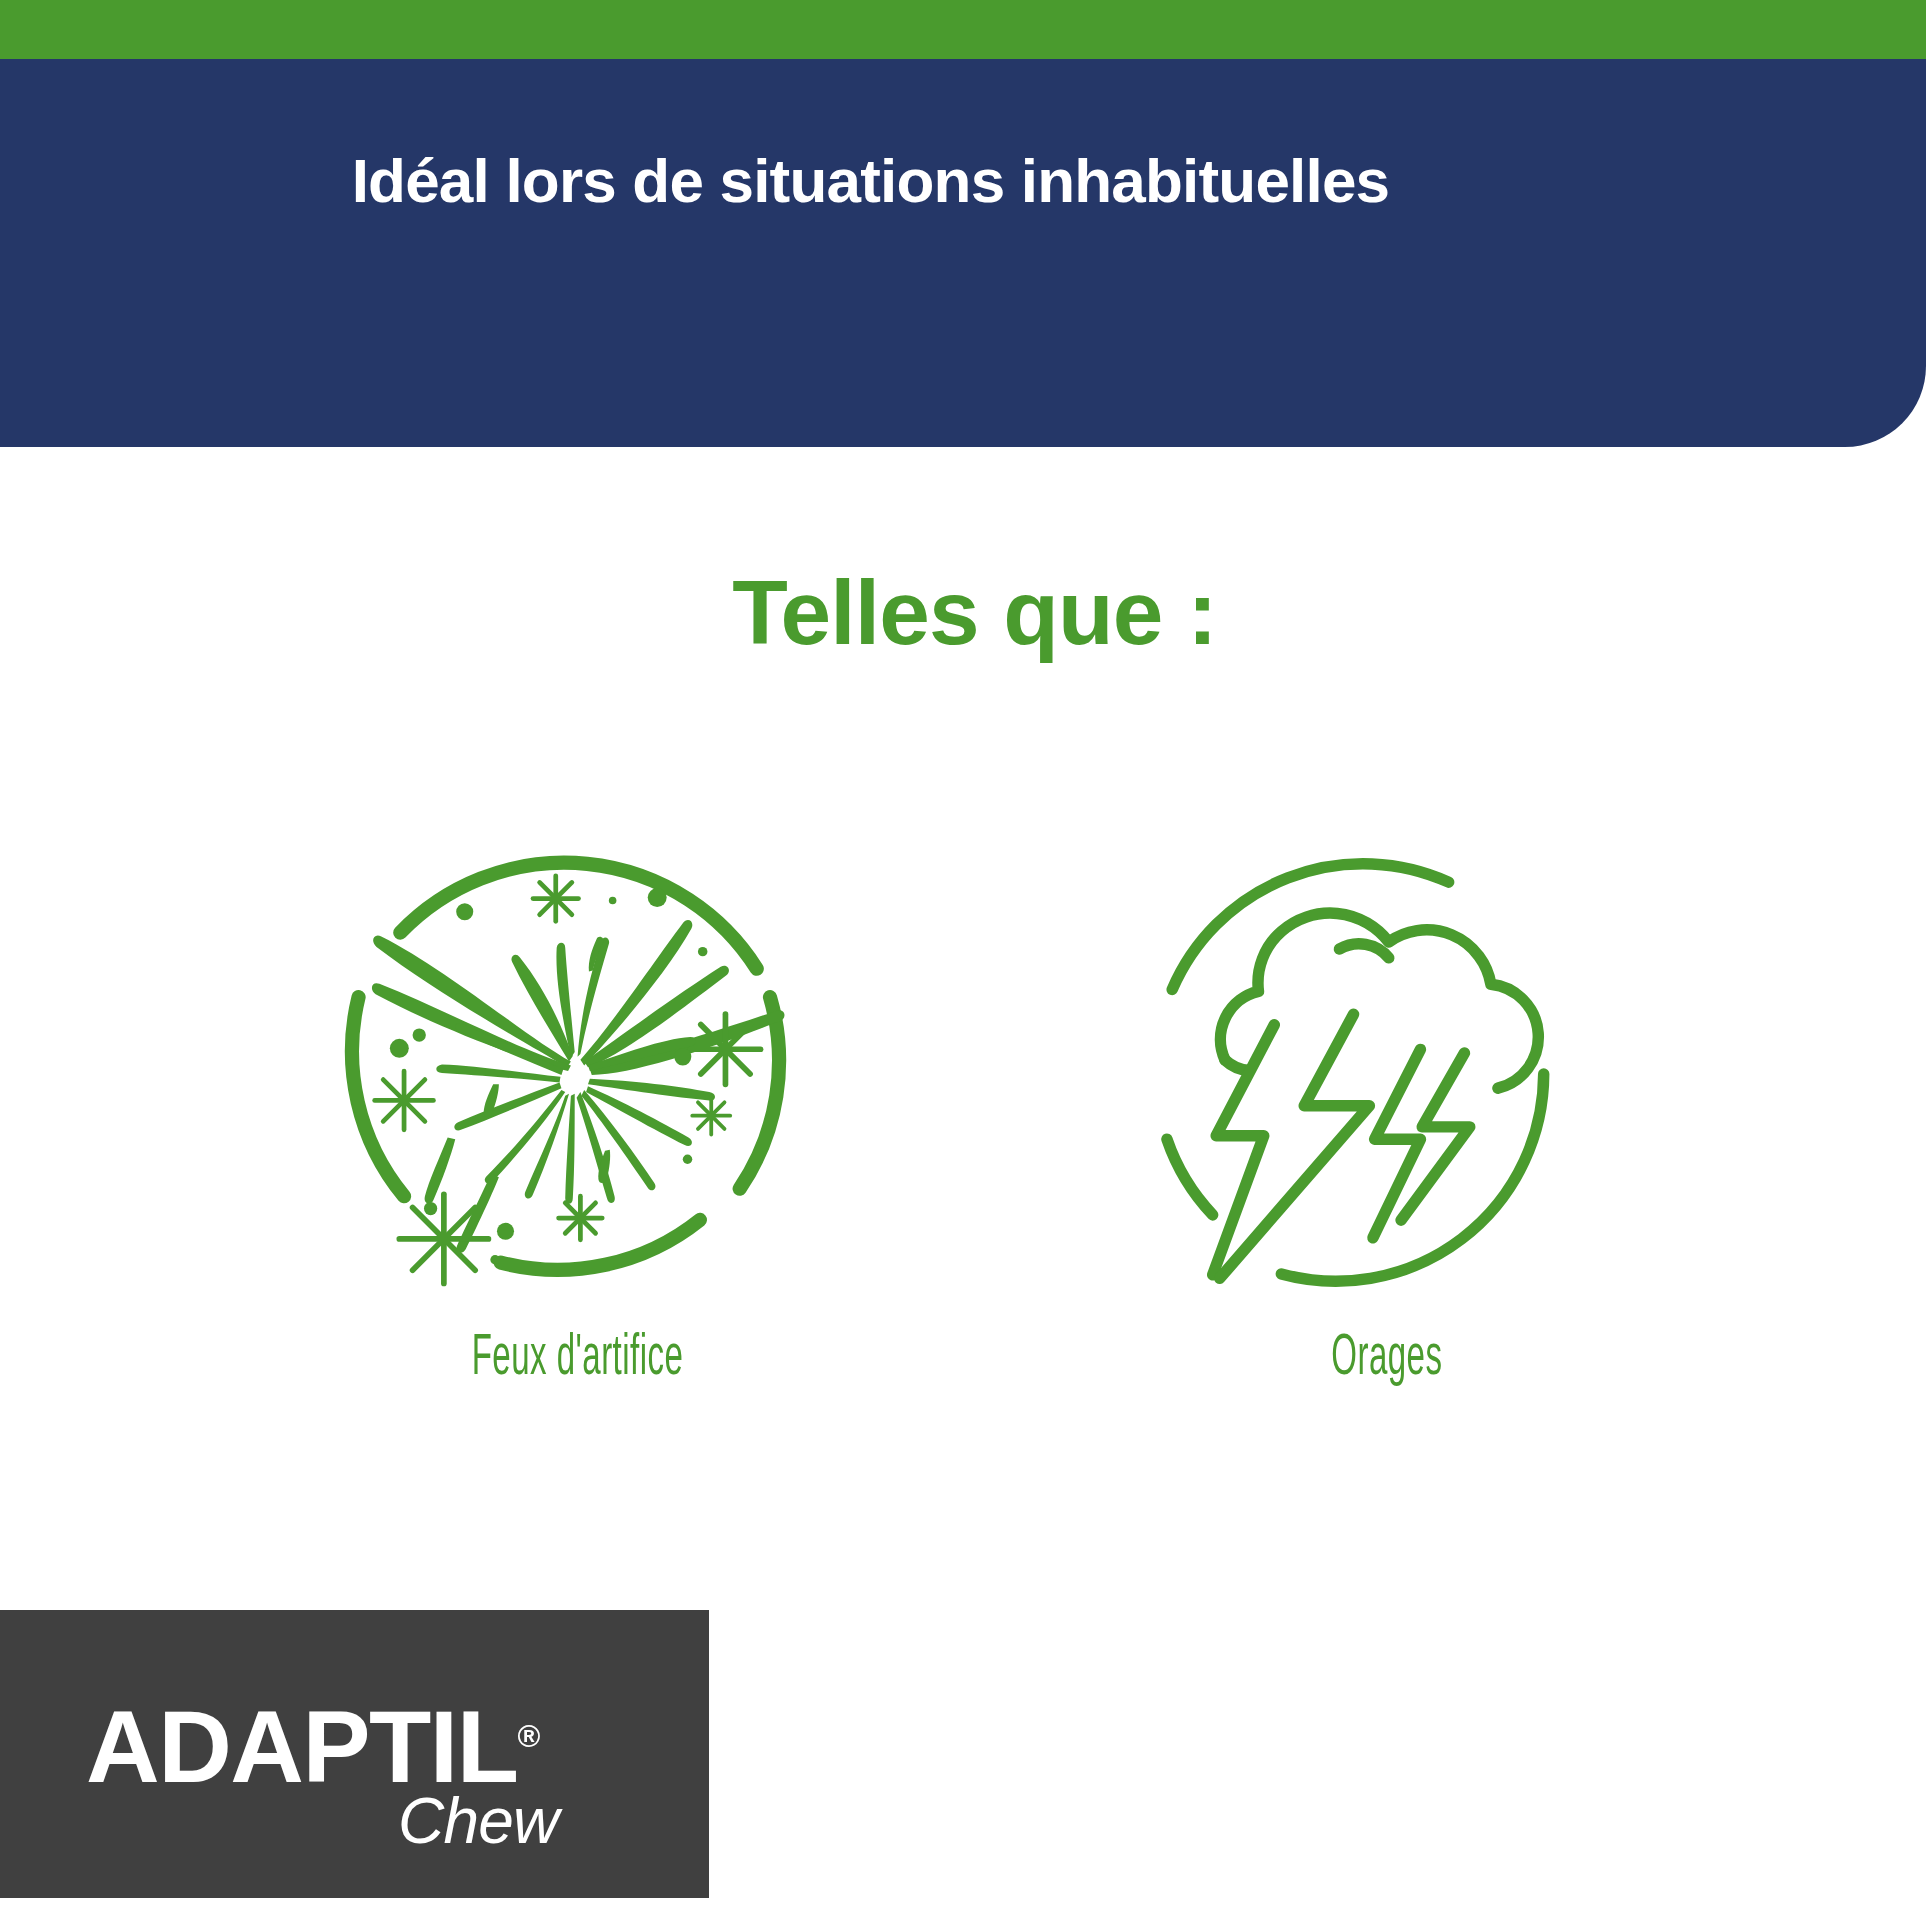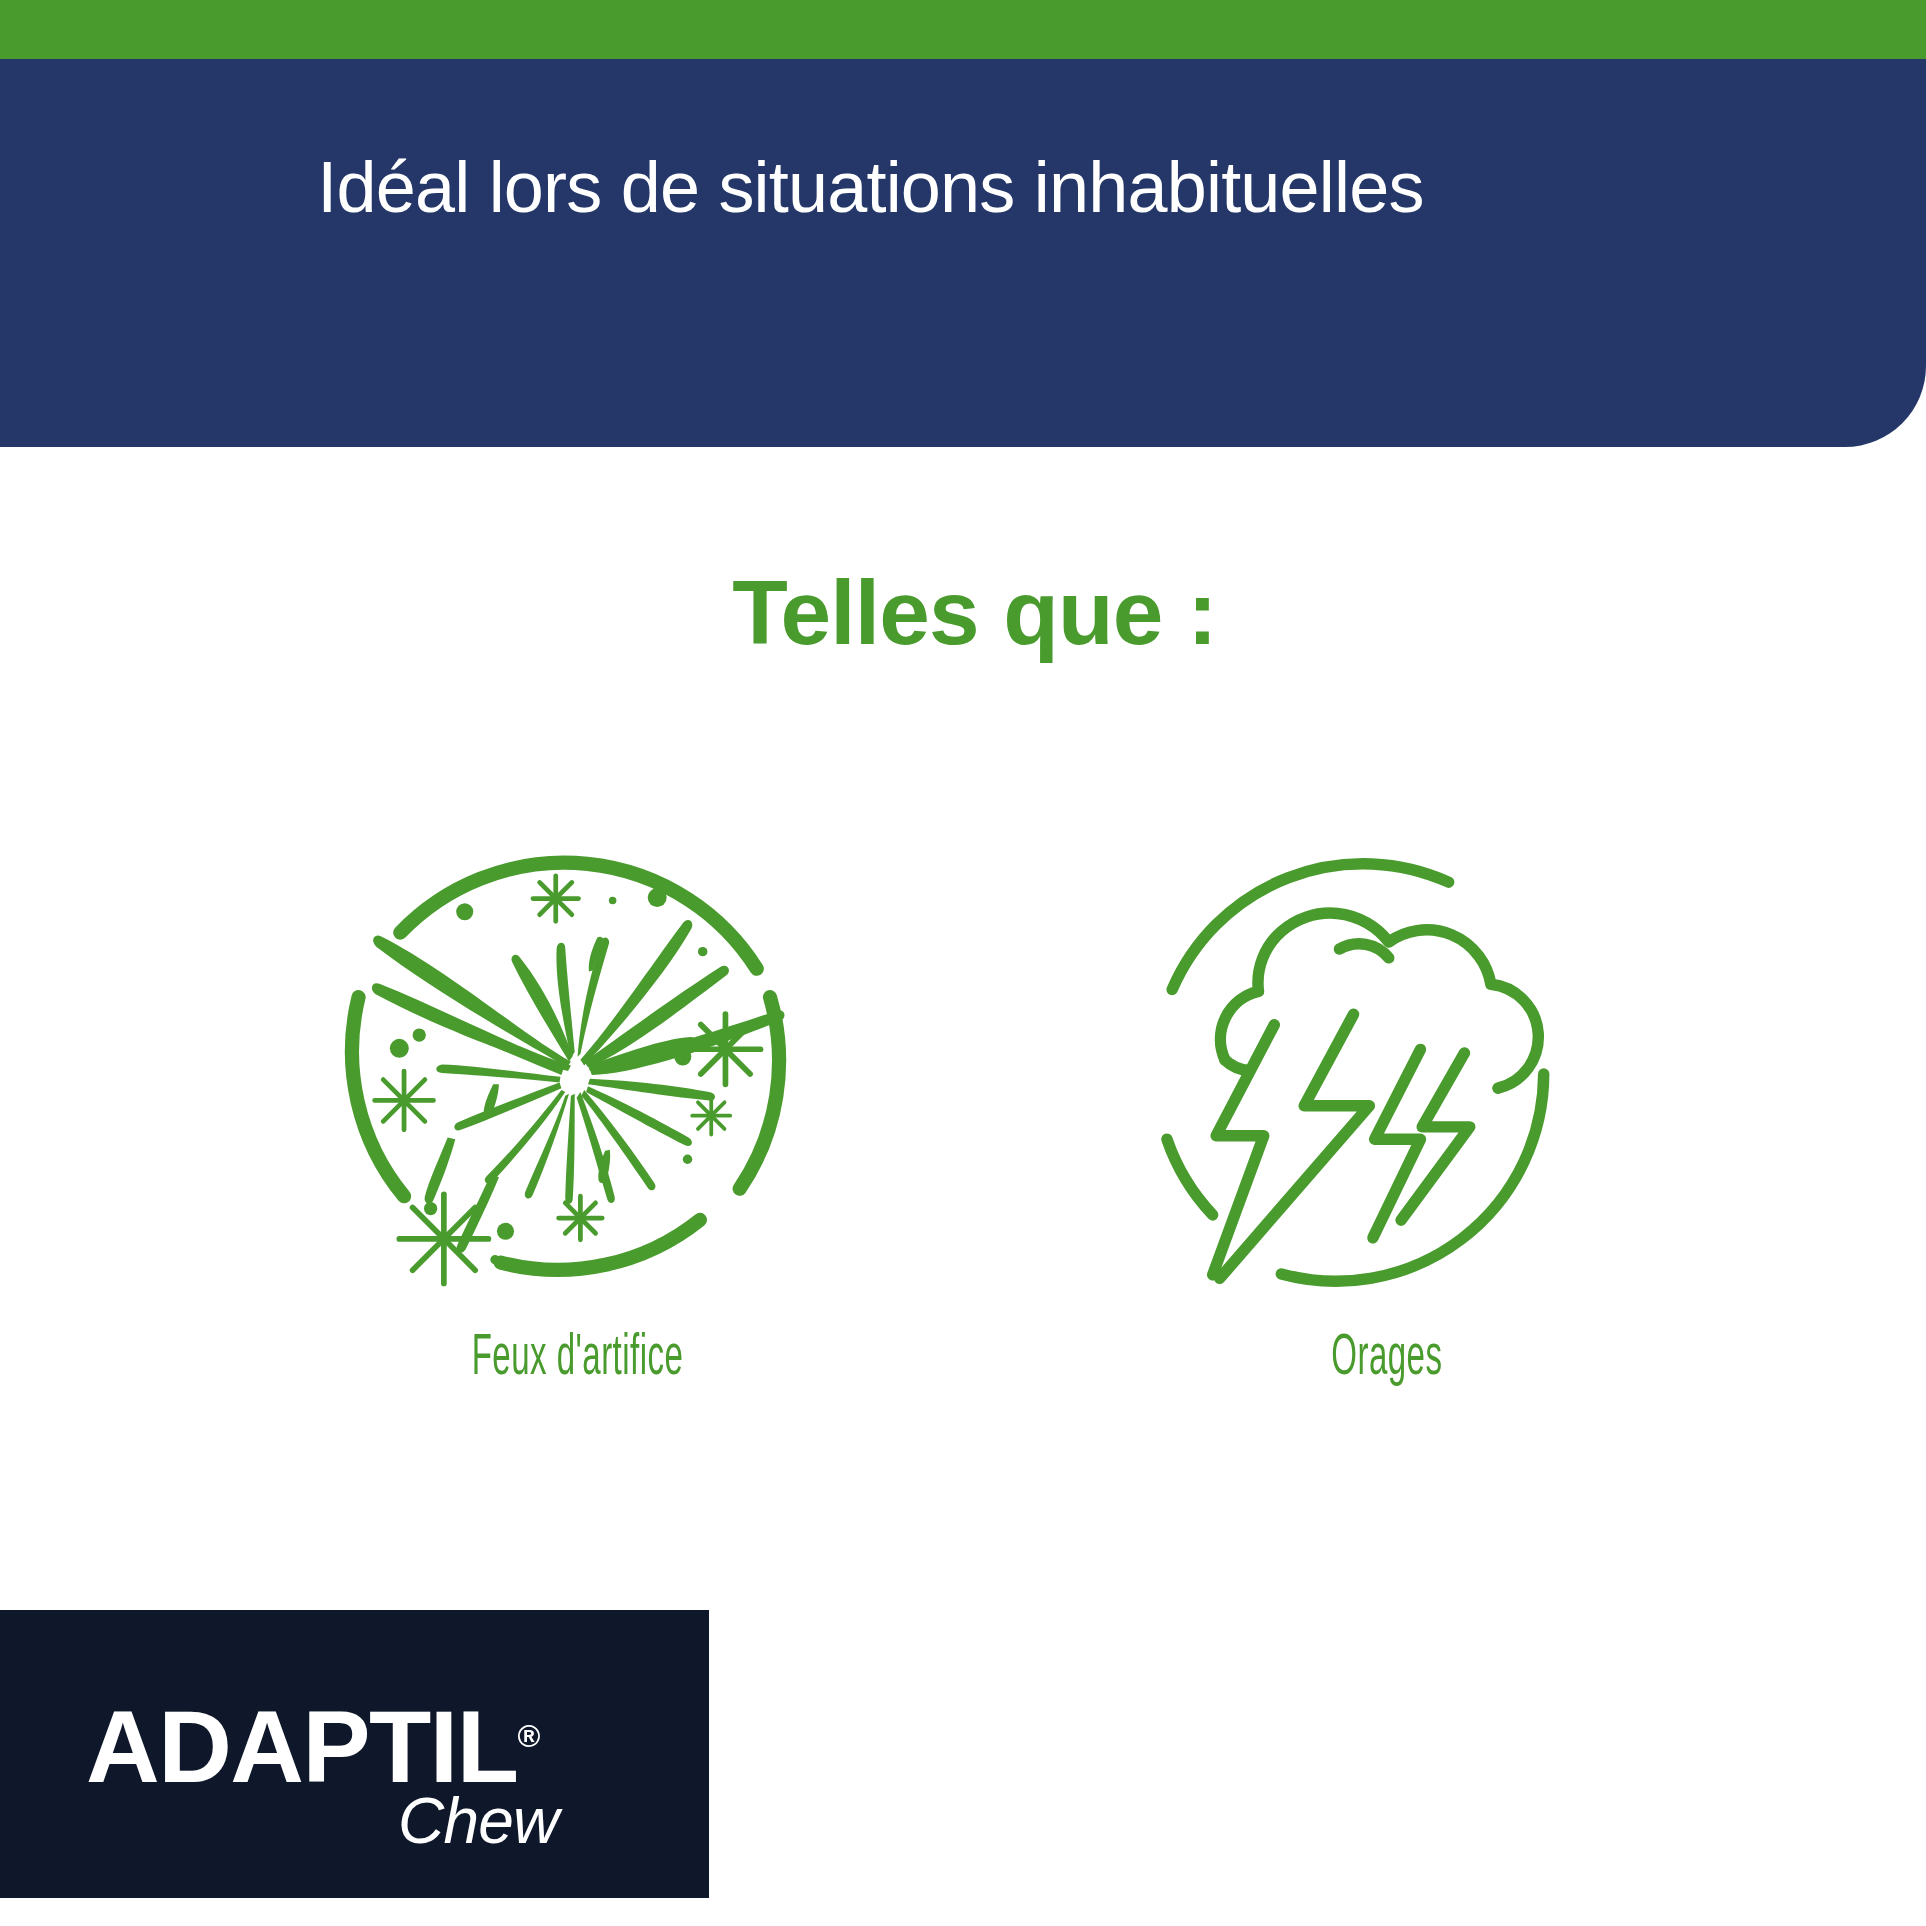--- a/index.html
+++ b/index.html
@@ -21,23 +21,23 @@
   
   .navy-banner{
     position:absolute;left:0;top:59px;width:1926px;height:388px;
     background:#253768;
     border-bottom-right-radius:81px;
   }
   .banner-title{
     position:absolute;left:0;top:86px;width:1741px;
     text-align:center;
     color:#ffffff;
-    font-size:72px;
+    font-size:62px;
     line-height:1.17;
-    font-weight:400;
+    font-weight:700;
     letter-spacing:-0.8px;
     font-family:"Liberation Sans", sans-serif;
   }
 
   
   .subhead{
     position:absolute;left:0;top:561px;width:1949px;
     text-align:center;
     color:#4a9b2e;
     font-size:91px;
@@ -66,21 +66,21 @@
     font-family:"Liberation Sans Narrow","Liberation Sans", sans-serif;
     transform:scaleX(0.58);
     transform-origin:center top;
     white-space:nowrap;
     letter-spacing:0.8px;
   }
 
   
   .logo-block{
     position:absolute;left:0;top:1610px;width:709px;height:288px;
-    background:#0f172a;
+    background:#404040;
   }
   .logo-wordmark{
     position:absolute;left:86px;top:79px;
     color:#ffffff;
     font-size:102px;
     font-weight:700;
     letter-spacing:-1.5px;
     font-family:"Liberation Sans", sans-serif;
     white-space:nowrap;
   }

